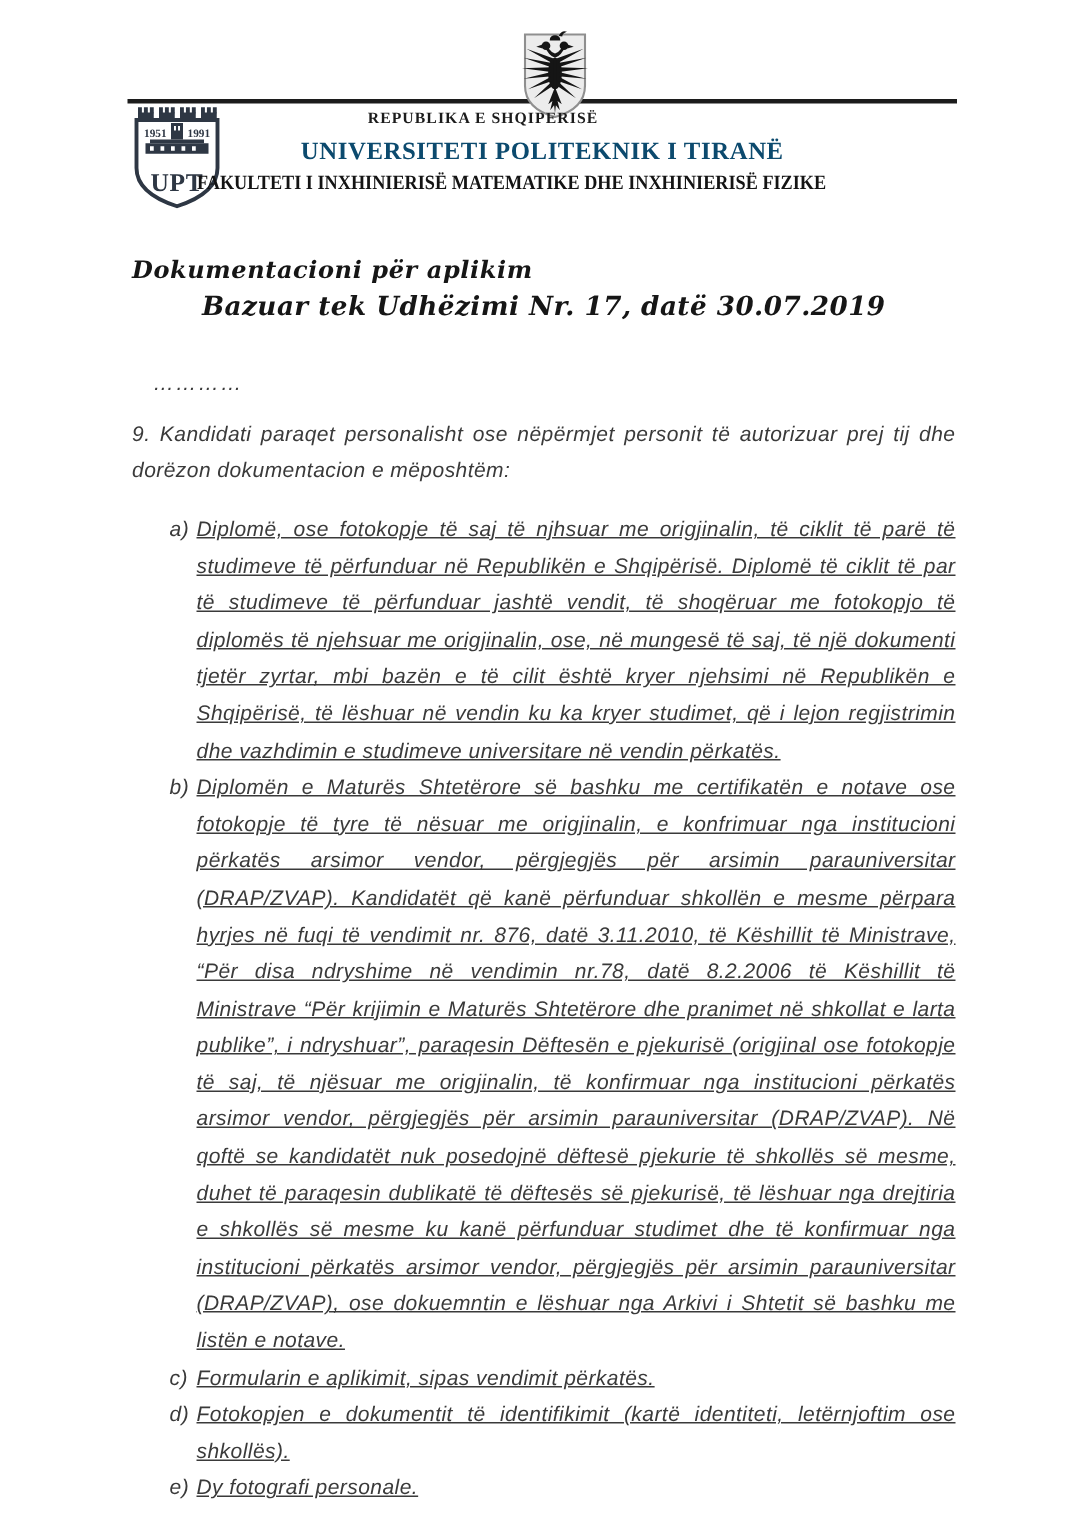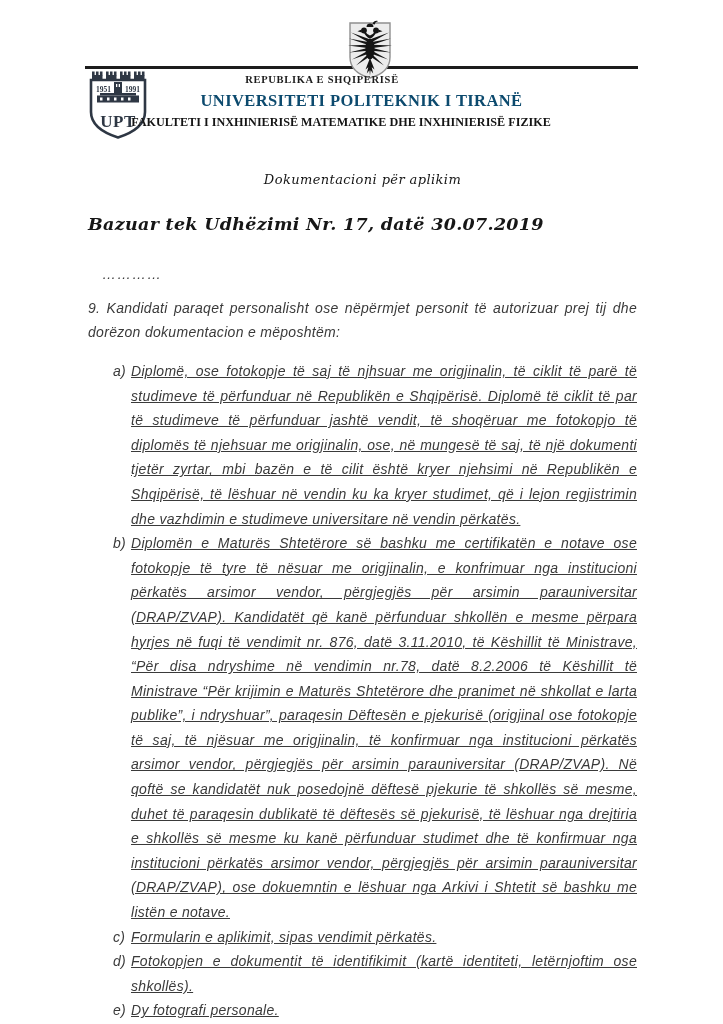--- a/index.html
+++ b/index.html
@@ -41,27 +41,27 @@
     font-family:"Liberation Serif",serif;
     font-weight:bold;font-size:13.5px;
     color:#141414;
   }
   .fac-name span{display:inline-block;transform:scaleX(0.9);transform-origin:center;white-space:nowrap;}
   
   .main{
     position:absolute;top:160px;left:88px;width:549px;
   }
   .doc-title{
-    margin-top:8px;text-align:center;
+    margin-top:8px;text-align:left;
     font-family:"DejaVu Serif",serif;
-    font-weight:normal;font-size:13px;letter-spacing:0.4px;
+    font-weight:bold;font-size:16px;letter-spacing:0.4px;
     color:#161616;
   }
   .doc-subtitle{
-    margin-top:19px;
+    text-align:center;
     font-family:"DejaVu Serif",serif;
     font-weight:bold;font-size:17.5px;letter-spacing:0.3px;
     color:#161616;
   }
   .dots{
     margin-top:26px;padding-left:14px;
     font-style:italic;font-size:14px;color:#3a3a3a;letter-spacing:1px;
   }
   .doc-body{
     font-style:italic;

